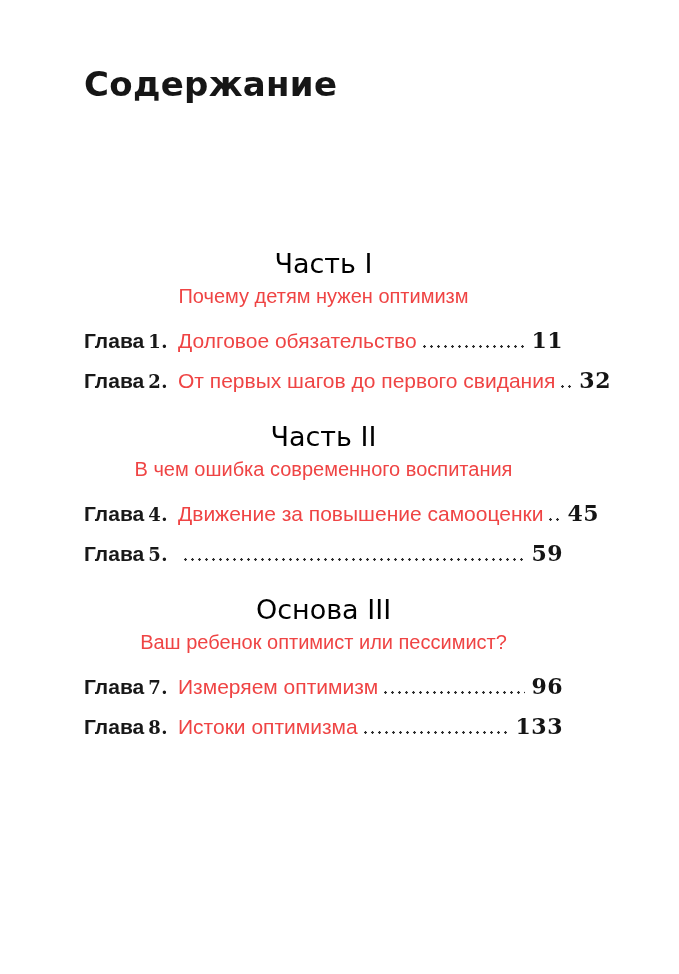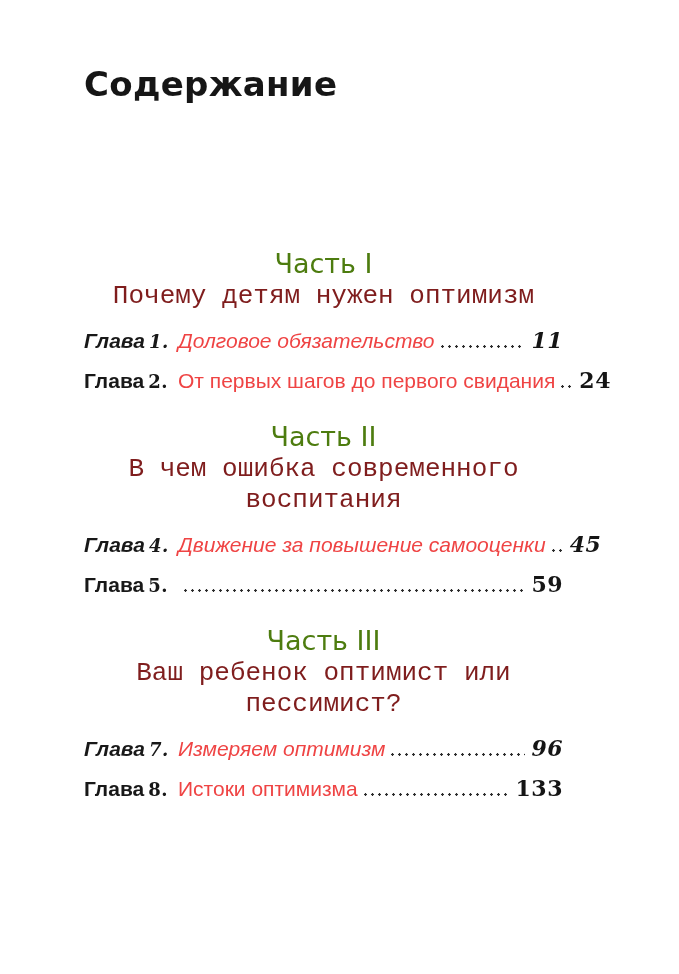--- a/index.html
+++ b/index.html
@@ -32,40 +32,40 @@
     margin-top: 144px;
   }
   .part-section { margin: 0; }
   .part-section + .part-section { margin-top: 26px; }
   .part-heading {
     text-align: center;
     font-family: "DejaVu Sans", sans-serif;
     font-size: 27px;
     line-height: 32px;
     font-weight: 500;
-    color: #4d7c0f;
+    color: #000000;
   }
   .part-subtitle {
     text-align: center;
-    font-family: Liberation Mono, monospace;
-    font-size: 26px;
+    font-family: Liberation Sans, sans-serif;
+    font-size: 20px;
     line-height: 31px;
     font-weight: 400;
     margin-top: 1px;
-    color: #7f1d1d;
+    color: #ef4444;
   }
   .chapter-row {
     display: flex;
     align-items: baseline;
     line-height: 26px;
     margin-top: 12px;
     font-family: "Liberation Sans", sans-serif;
     font-size: 21px;
   }
-  .part-subtitle + .chapter-row { margin-top: 15px; font-style: italic; }
+  .part-subtitle + .chapter-row { margin-top: 15px; }
   .chapter-label {
     flex: 0 0 94px;
     font-weight: 700;
     color: #181818;
     white-space: nowrap;
   }
   .chapter-label-num {
     font-family: "DejaVu Serif", serif;
     font-size: 18px;
     font-weight: 700;
@@ -113,21 +113,21 @@
         <span class="chapter-label"><span>Глава</span><span class="chapter-label-num">1.</span></span>
         <span class="chapter-title">Долговое обязательство</span>
         <span class="dot-leader"></span>
         <span class="chapter-page-number">11</span>
       </div>
 
       <div class="chapter-row">
         <span class="chapter-label"><span>Глава</span><span class="chapter-label-num">2.</span></span>
         <span class="chapter-title">От первых шагов до первого свидания</span>
         <span class="dot-leader"></span>
-        <span class="chapter-page-number">24</span>
+        <span class="chapter-page-number">32</span>
       </div>
 
     </section>
 
     <section class="part-section">
       <div class="part-heading">Часть II</div>
       <div class="part-subtitle">В чем ошибка современного воспитания</div>
 
       <div class="chapter-row">
         <span class="chapter-label"><span>Глава</span><span class="chapter-label-num">4.</span></span>
@@ -137,21 +137,21 @@
       </div>
 
       <div class="chapter-row">
         <span class="chapter-label"><span>Глава</span><span class="chapter-label-num">5.</span></span>
         <span class="dot-leader"></span>
         <span class="chapter-page-number">59</span>
       </div>
     </section>
 
     <section class="part-section">
-      <div class="part-heading">Часть III</div>
+      <div class="part-heading">Основа III</div>
       <div class="part-subtitle">Ваш ребенок оптимист или пессимист?</div>
 
 
       <div class="chapter-row">
         <span class="chapter-label"><span>Глава</span><span class="chapter-label-num">7.</span></span>
         <span class="chapter-title">Измеряем оптимизм</span>
         <span class="dot-leader"></span>
         <span class="chapter-page-number">96</span>
       </div>
 

